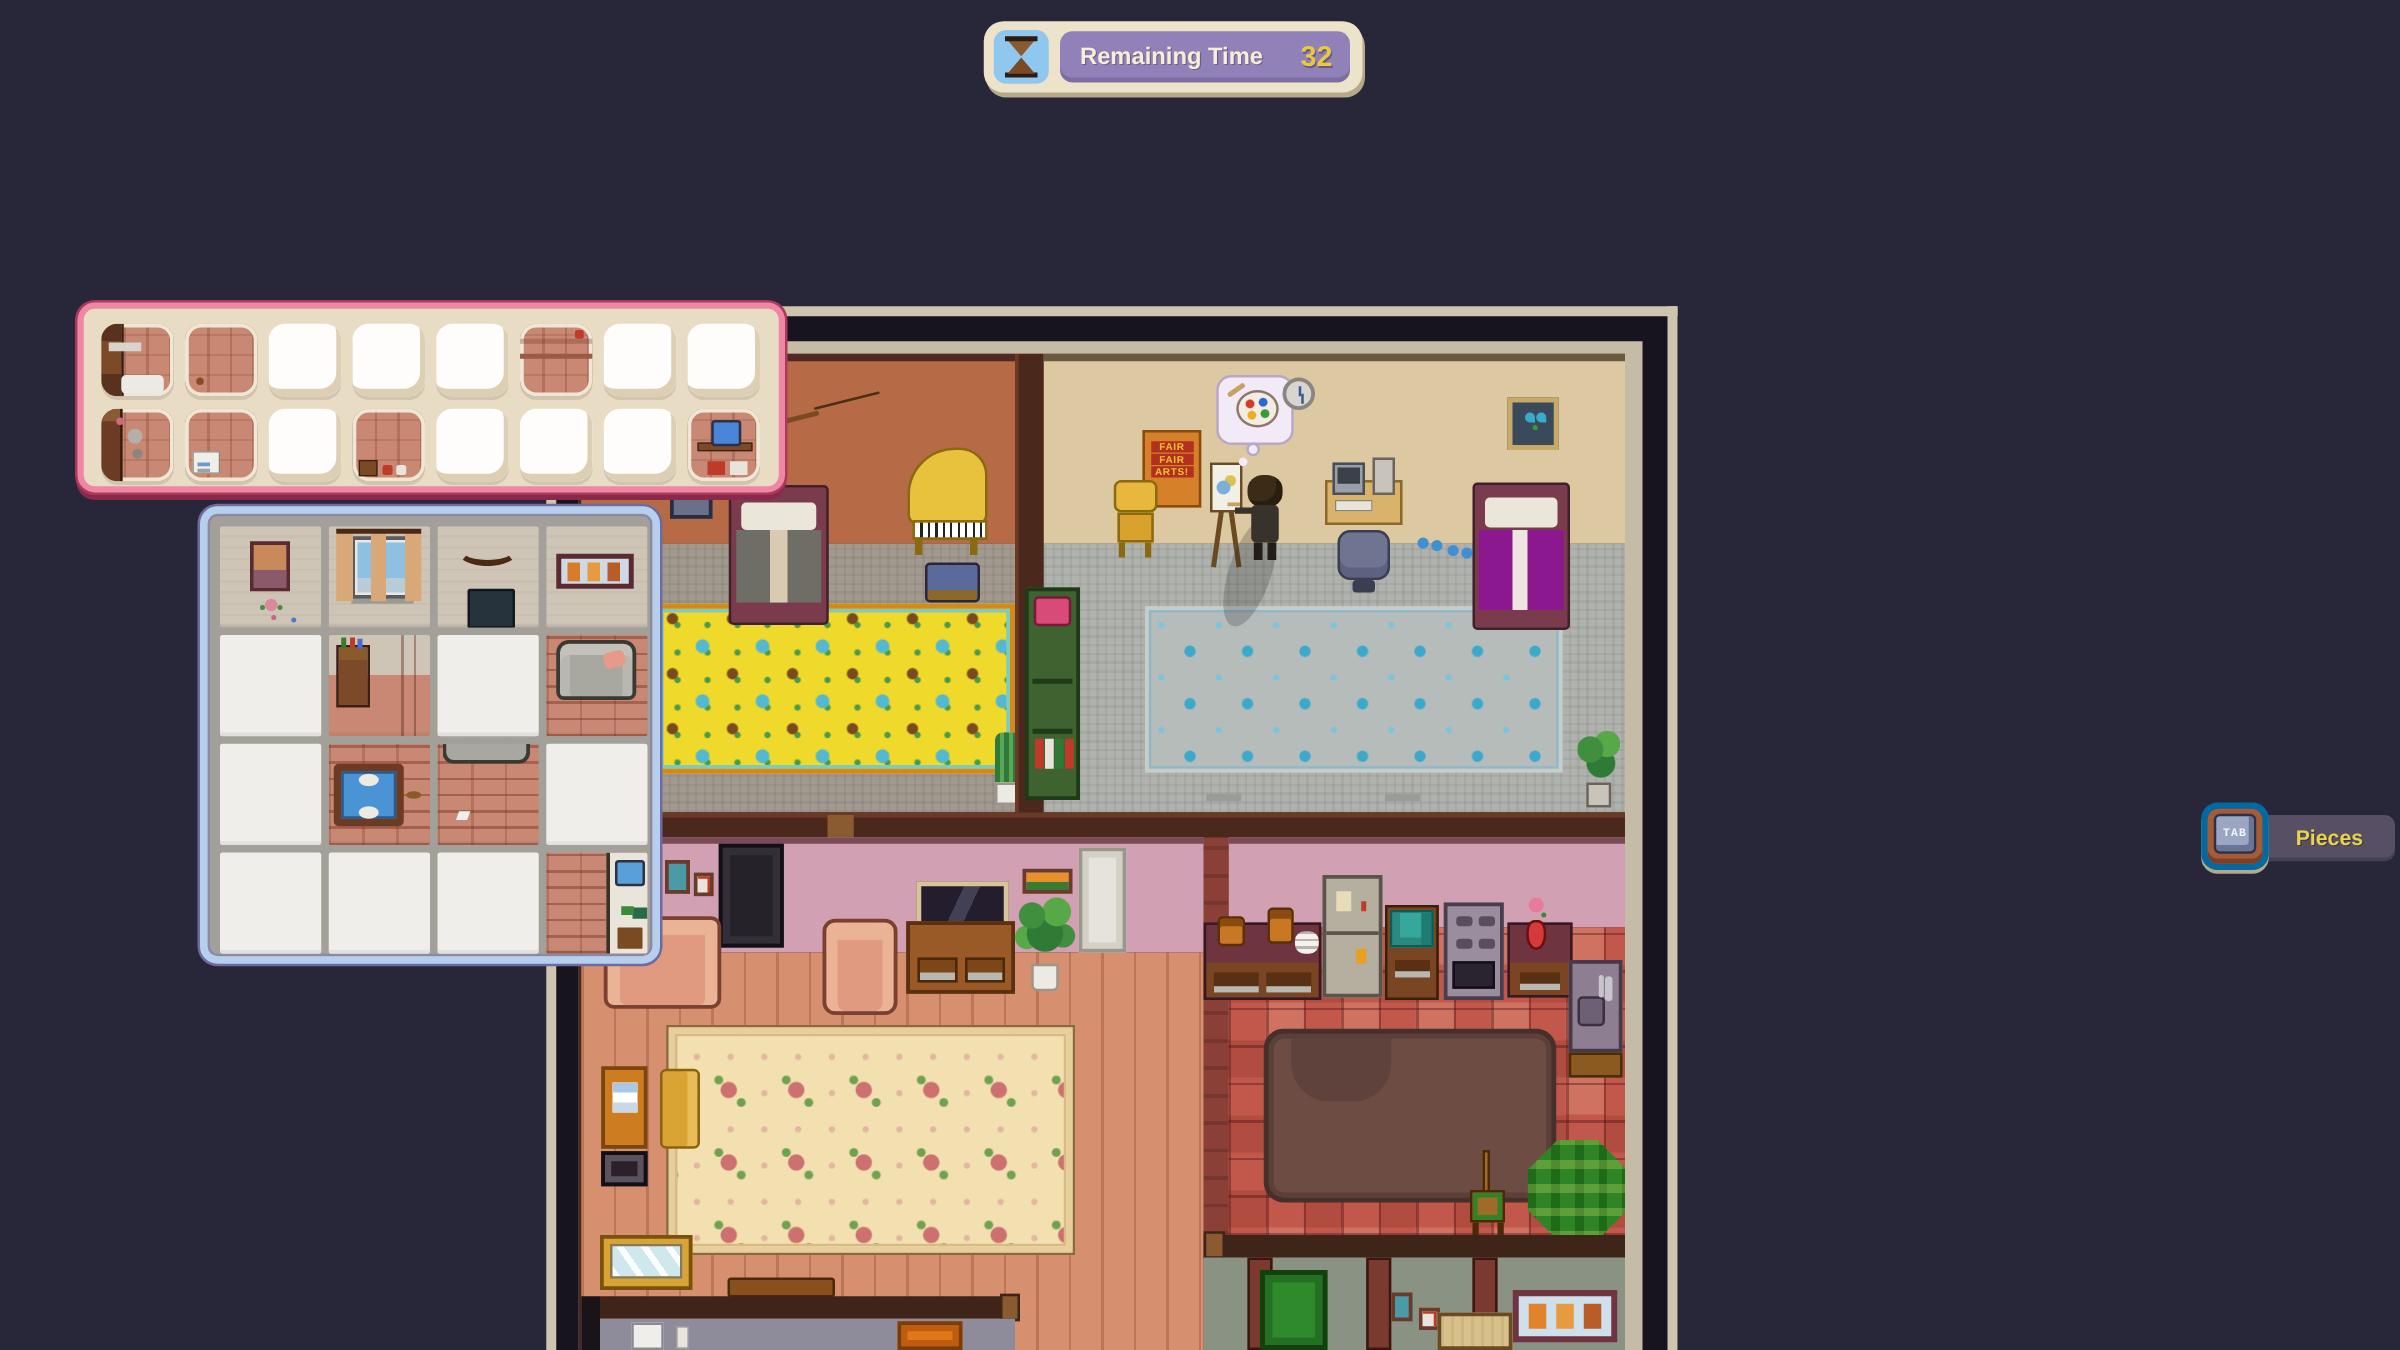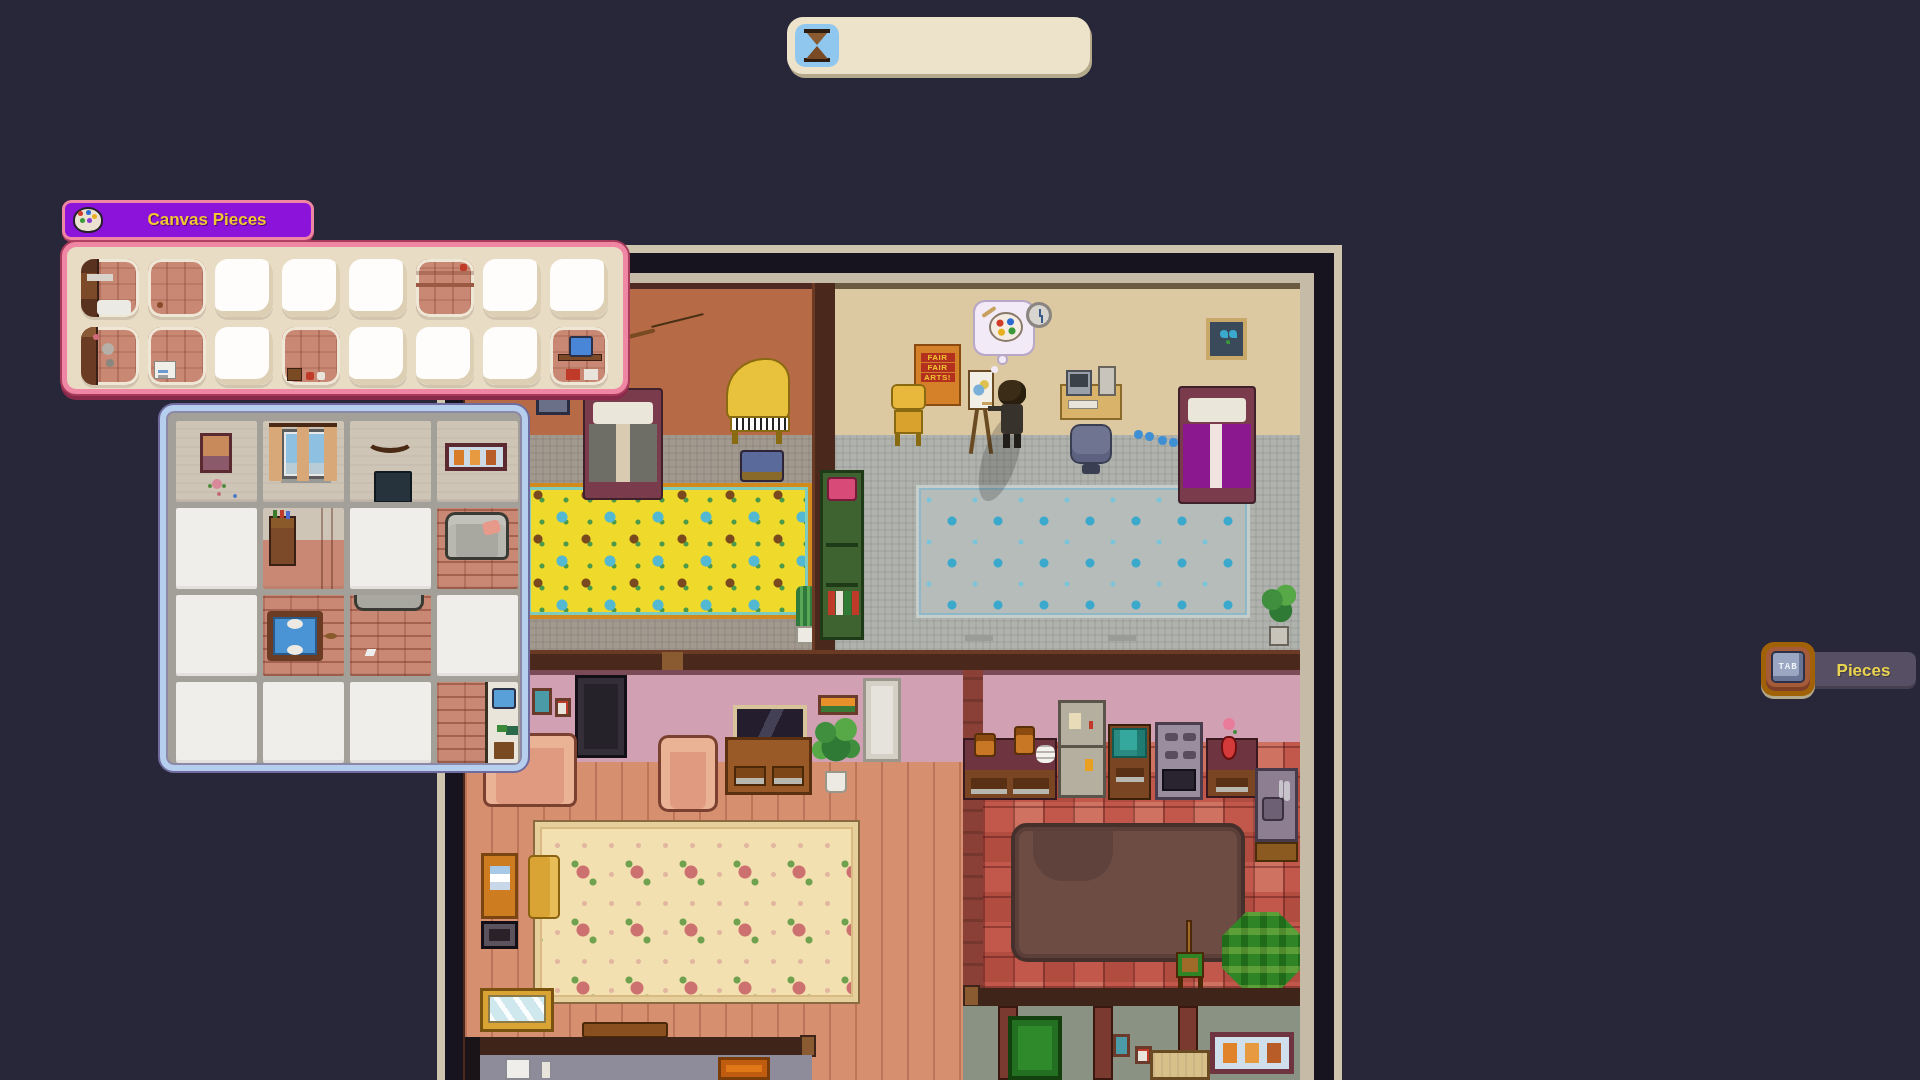--- a/index.html
+++ b/index.html
@@ -84,21 +84,21 @@
   .hourglass{position:absolute;left:9px;top:5px;width:26px;height:33px;}
   .hourglass::before{content:"";position:absolute;left:2px;top:3px;border-left:11px solid transparent;border-right:11px solid transparent;border-top:13px solid #8a5a30;}
   .hourglass::after{content:"";position:absolute;left:2px;bottom:3px;border-left:11px solid transparent;border-right:11px solid transparent;border-bottom:13px solid #7a4a24;}
   .hourglass .bar{position:absolute;left:0;width:26px;height:4px;background:#2e1c10;}
   #timer .pill{position:absolute;left:61px;top:8px;width:232px;height:41px;background:#9181b9;border-radius:10px;box-shadow:inset 0 -4px 0 rgba(0,0,0,.14);display:flex;align-items:center;}
   #timer .lbl{color:#f6eed6;font-weight:bold;font-size:19px;margin-left:16px;flex:1;text-shadow:1px 1px 0 rgba(0,0,0,.25);}
   #timer .val{color:#eac93f;font-weight:bold;font-size:23px;margin-right:14px;text-shadow:1px 1px 0 rgba(0,0,0,.3);}
   #cancel{position:absolute;left:1761px;top:642px;width:155px;height:56px;z-index:8;}
   #cancel .pill{position:absolute;left:30px;top:10px;width:125px;height:37px;background:#575064;border-radius:8px;box-shadow:inset 0 -3px 0 rgba(0,0,0,.2);display:flex;align-items:center;justify-content:center;}
   #cancel .lbl{color:#ead34e;font-weight:bold;font-size:17px;padding-left:20px;text-shadow:1px 1px 0 rgba(0,0,0,.3);}
-  #cancel .keywrap{position:absolute;left:0;top:0;width:54px;height:54px;background:#a16207;border-radius:13px;box-shadow:0 3px 0 #b5a98c;}
+  #cancel .keywrap{position:absolute;left:0;top:0;width:54px;height:54px;background:#0369a1;border-radius:13px;box-shadow:0 3px 0 #b5a98c;}
   #cancel .keybg{position:absolute;left:5px;top:5px;width:44px;height:44px;background:#a55a38;border-radius:9px;box-shadow:inset 0 -4px 0 #7e3f26;}
   #cancel .keycap{position:absolute;left:10px;top:9px;width:34px;height:32px;background:#9aa6c2;border:2px solid #2a3148;border-radius:5px;box-shadow:inset -4px -5px 0 #6a7494;box-sizing:border-box;color:#f0f4fa;font-weight:bold;font-size:9px;font-family:"Liberation Mono",monospace;display:flex;align-items:center;justify-content:center;letter-spacing:1px;}
   
   .poster{background:#d4812a;border:2px solid #8a4a10;box-sizing:border-box;padding-top:6px;}
   .poster .pin{display:block;margin:1px auto;width:34px;background:#b3301e;color:#f0c030;font-weight:bold;font-size:8px;line-height:9px;text-align:center;letter-spacing:.5px;}
   .shadow{background:rgba(30,30,30,.22);border-radius:50%;}
 </style>
 </head>
 <body>
 
@@ -324,24 +324,20 @@
         <div class="cell filled c-table-blue"></div>
         <div class="cell filled c-couch-floor"></div>
         <div class="cell"></div>
         <div class="cell"></div>
         <div class="cell"></div>
         <div class="cell"></div>
         <div class="cell filled c-sink-corner"></div>
       </div>
   </div>
 
-  <div id="cp-header">
-    <span class="palette"></span>
-    <span class="ttl">Canvas Pieces</span>
-  </div>
   <div id="tray">
     <div id="tray-grid">
         <div class="slot filled m-cabinet-floor"></div>
         <div class="slot filled m-floor-plain"></div>
         <div class="slot"></div>
         <div class="slot"></div>
         <div class="slot"></div>
         <div class="slot filled m-floor-wall"></div>
         <div class="slot"></div>
         <div class="slot"></div>
@@ -356,20 +352,24 @@
       </div>
   </div>
 
   <div id="timer">
     <div class="tile">
       <div class="hourglass">
         <div class="bar" style="top:0;"></div>
         <div class="bar" style="bottom:0;"></div>
       </div>
     </div>
+    <div class="pill">
+      <span class="lbl">Remaining Time</span>
+      <span class="val">32</span>
+    </div>
   </div>
 
   <div id="cancel">
     <div class="pill">
       <span class="lbl">Pieces</span>
     </div>
     <div class="keywrap">
       <div class="keybg"></div>
       <div class="keycap">TAB</div>
     </div>

